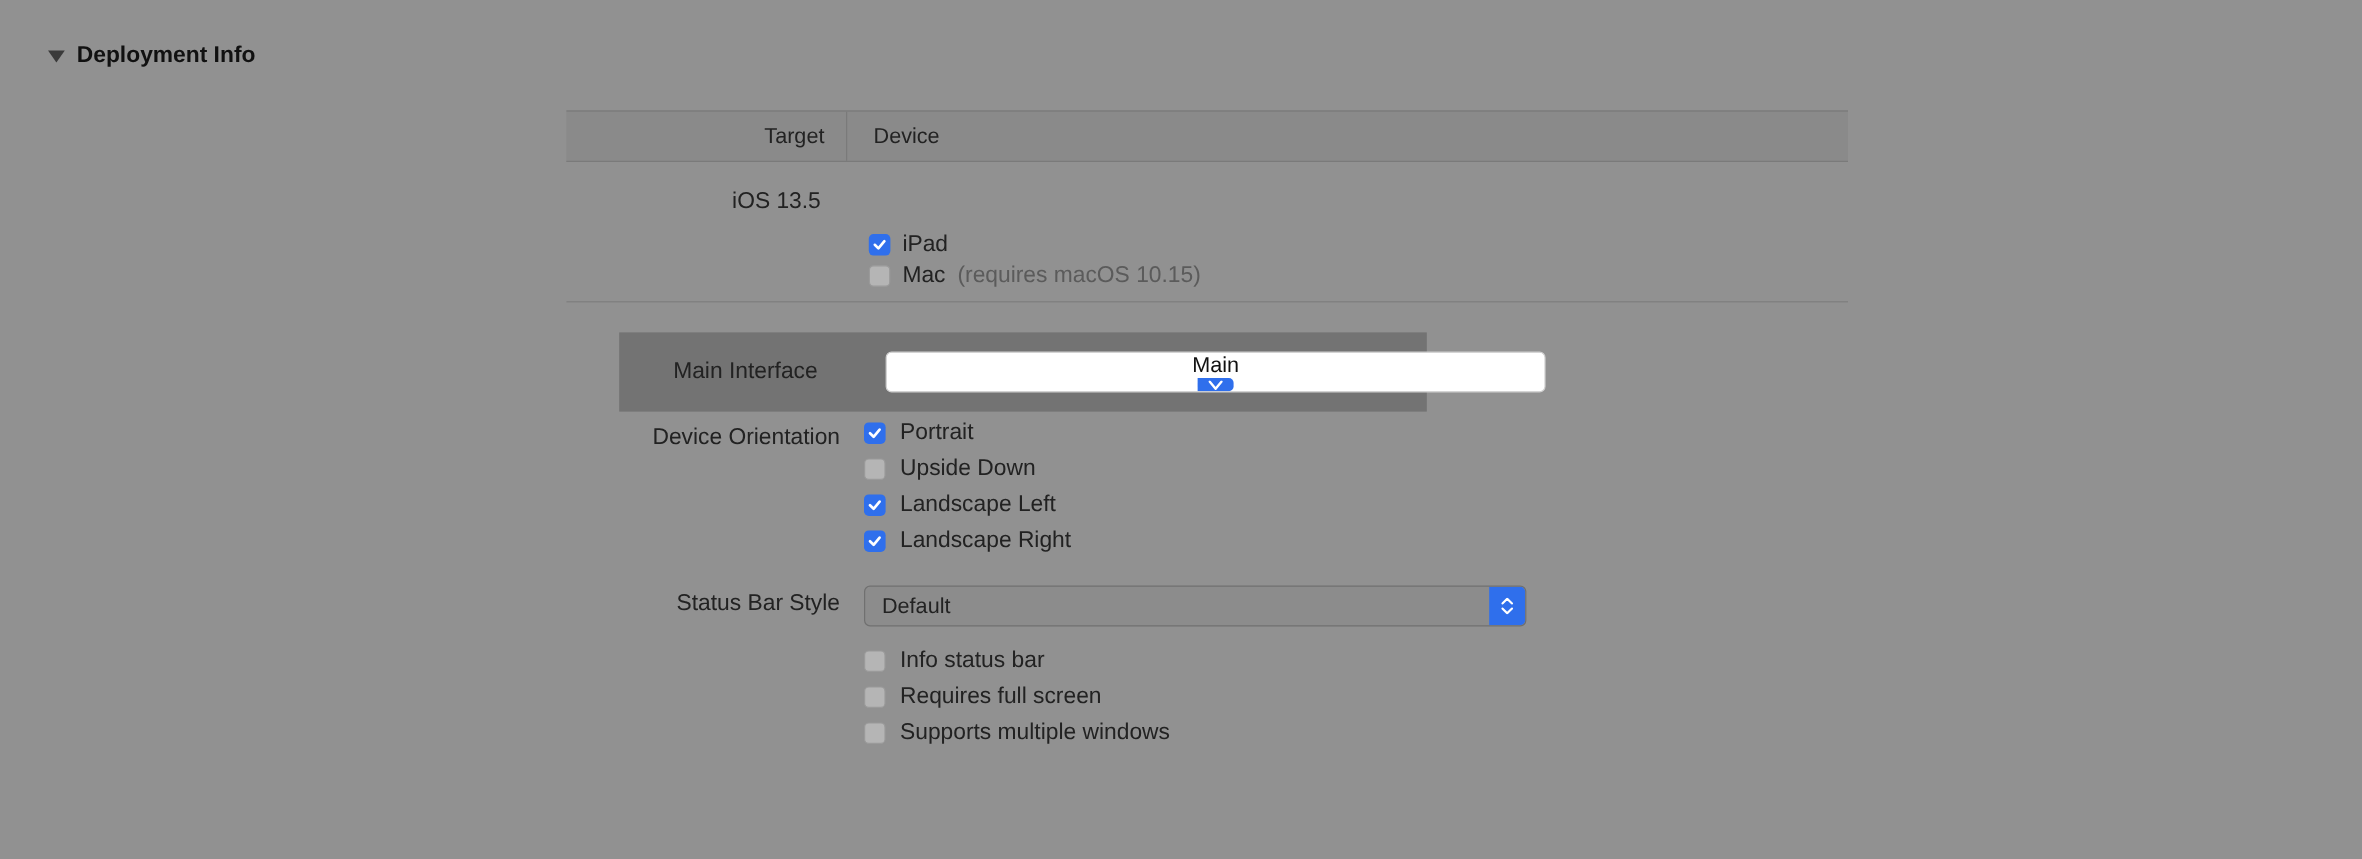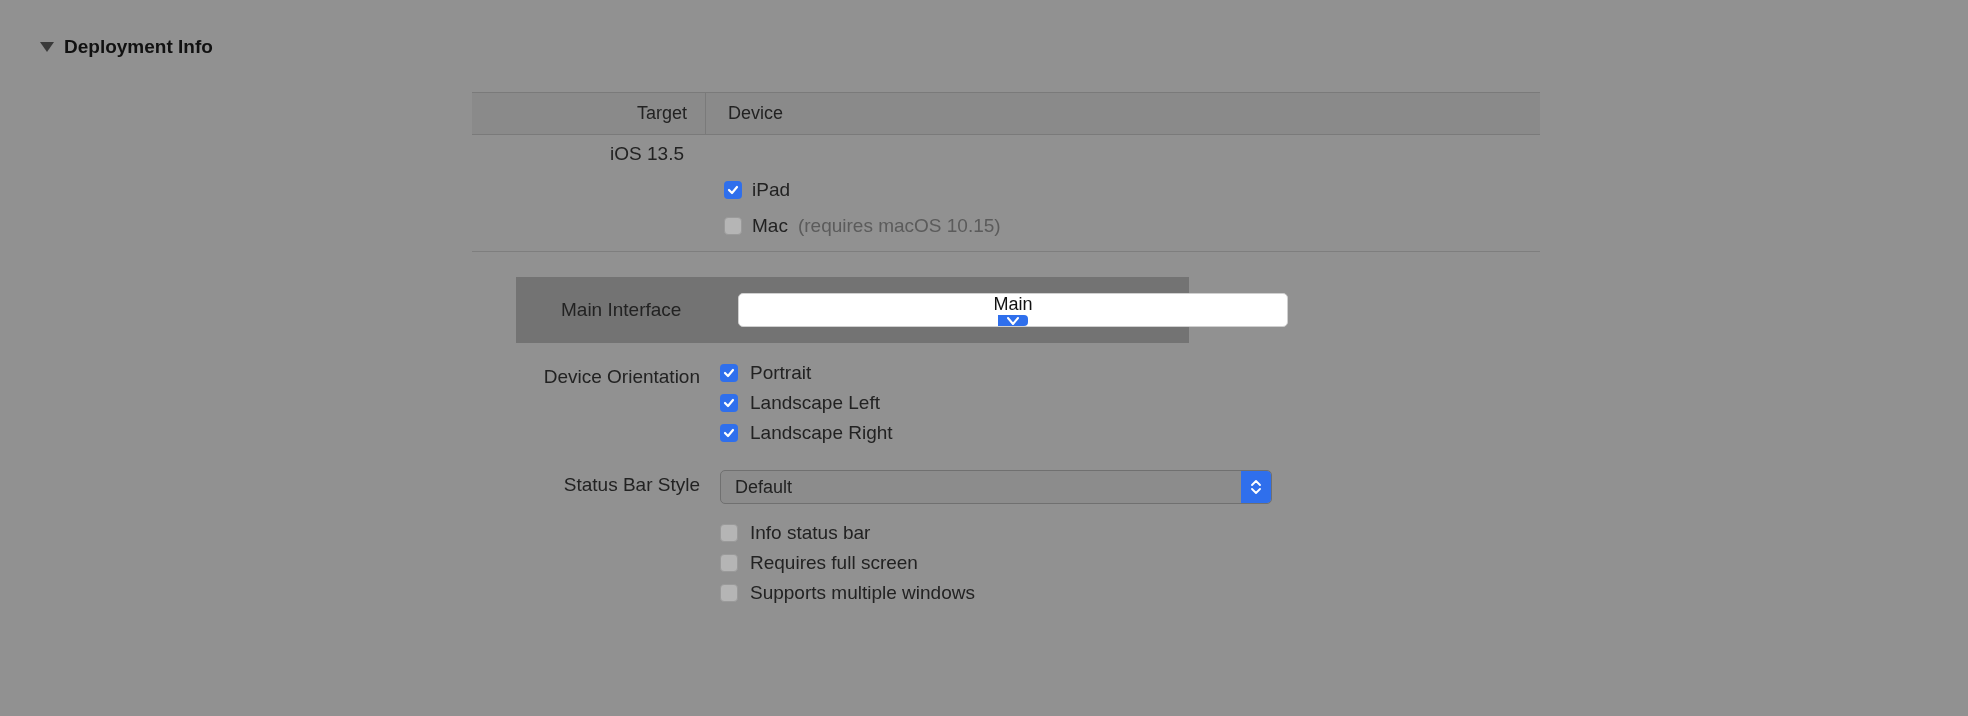--- a/index.html
+++ b/index.html
@@ -65,21 +65,21 @@
       flex: 1;
       text-align: left;
       padding-left: 22px;
     }
     .table-body {
       padding-top: 8px;
       border-bottom: 1px solid #7e7e7e;
     }
     .row {
       display: flex;
-      align-items: flex-start;
+      align-items: flex-end;
       min-height: 36px;
     }
     .row-label-cell {
       width: 234px;
       text-align: right;
       padding-right: 18px;
       color: #222;
       display: flex;
       justify-content: flex-end;
       align-items: center;
@@ -173,21 +173,21 @@
       align-items: center;
       justify-content: center;
       border-top-right-radius: 4px;
       border-bottom-right-radius: 4px;
     }
     .combo-btn svg { width: 12px; height: 8px; }
 
     
     .form-area {
       position: absolute;
-      top: 362px;
+      top: 350px;
       left: 472px;
       width: 1068px;
     }
     .form-row {
       display: flex;
       align-items: flex-start;
       margin-bottom: 6px;
     }
     .form-label {
       width: 248px;
@@ -307,20 +307,24 @@
     <div class="form-value">
       <div class="check-line">
         <span class="checkbox checked">
           <svg viewBox="0 0 12 12">
               <path d="M2 6 L5 9 L10 3" stroke="#fff" stroke-width="2.2" fill="none" stroke-linecap="round" stroke-linejoin="round"></path>
             </svg>
         </span>
         <span class="check-label">Portrait</span>
       </div>
       <div class="check-line">
+        <span class="checkbox unchecked"></span>
+        <span class="check-label">Upside Down</span>
+      </div>
+      <div class="check-line">
         <span class="checkbox checked">
           <svg viewBox="0 0 12 12">
               <path d="M2 6 L5 9 L10 3" stroke="#fff" stroke-width="2.2" fill="none" stroke-linecap="round" stroke-linejoin="round"></path>
             </svg>
         </span>
         <span class="check-label">Landscape Left</span>
       </div>
       <div class="check-line">
         <span class="checkbox checked">
           <svg viewBox="0 0 12 12">

